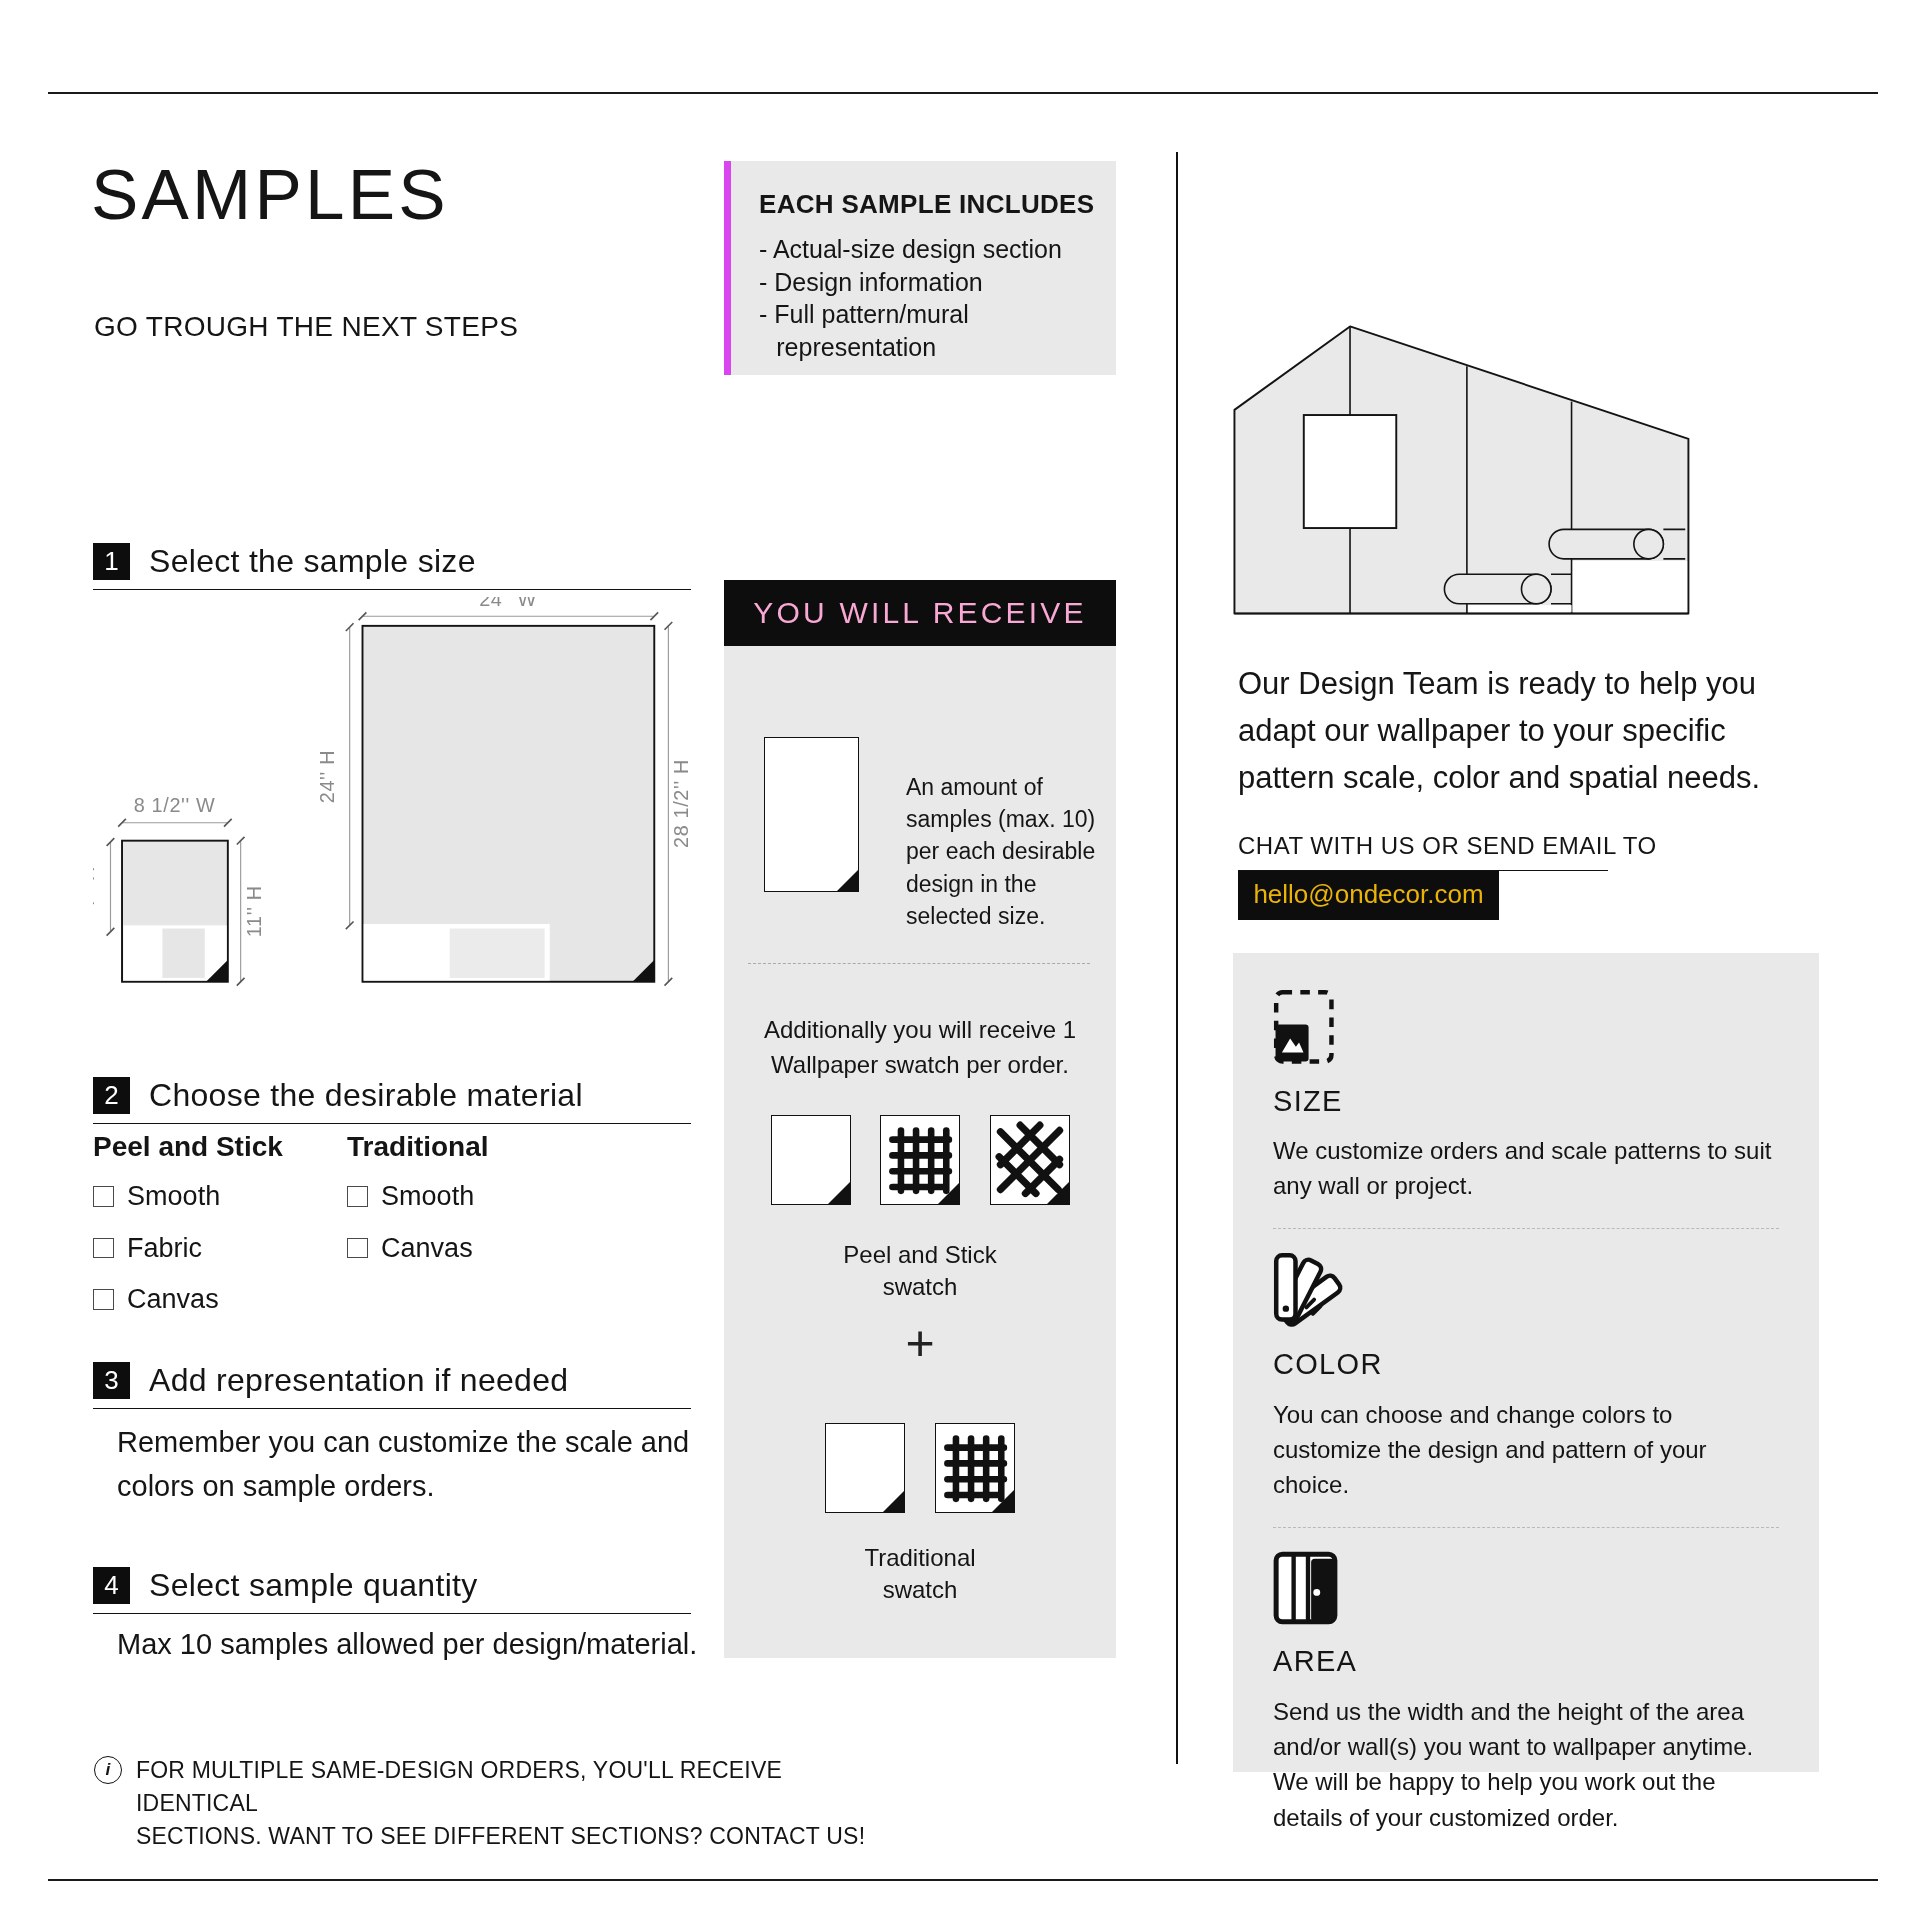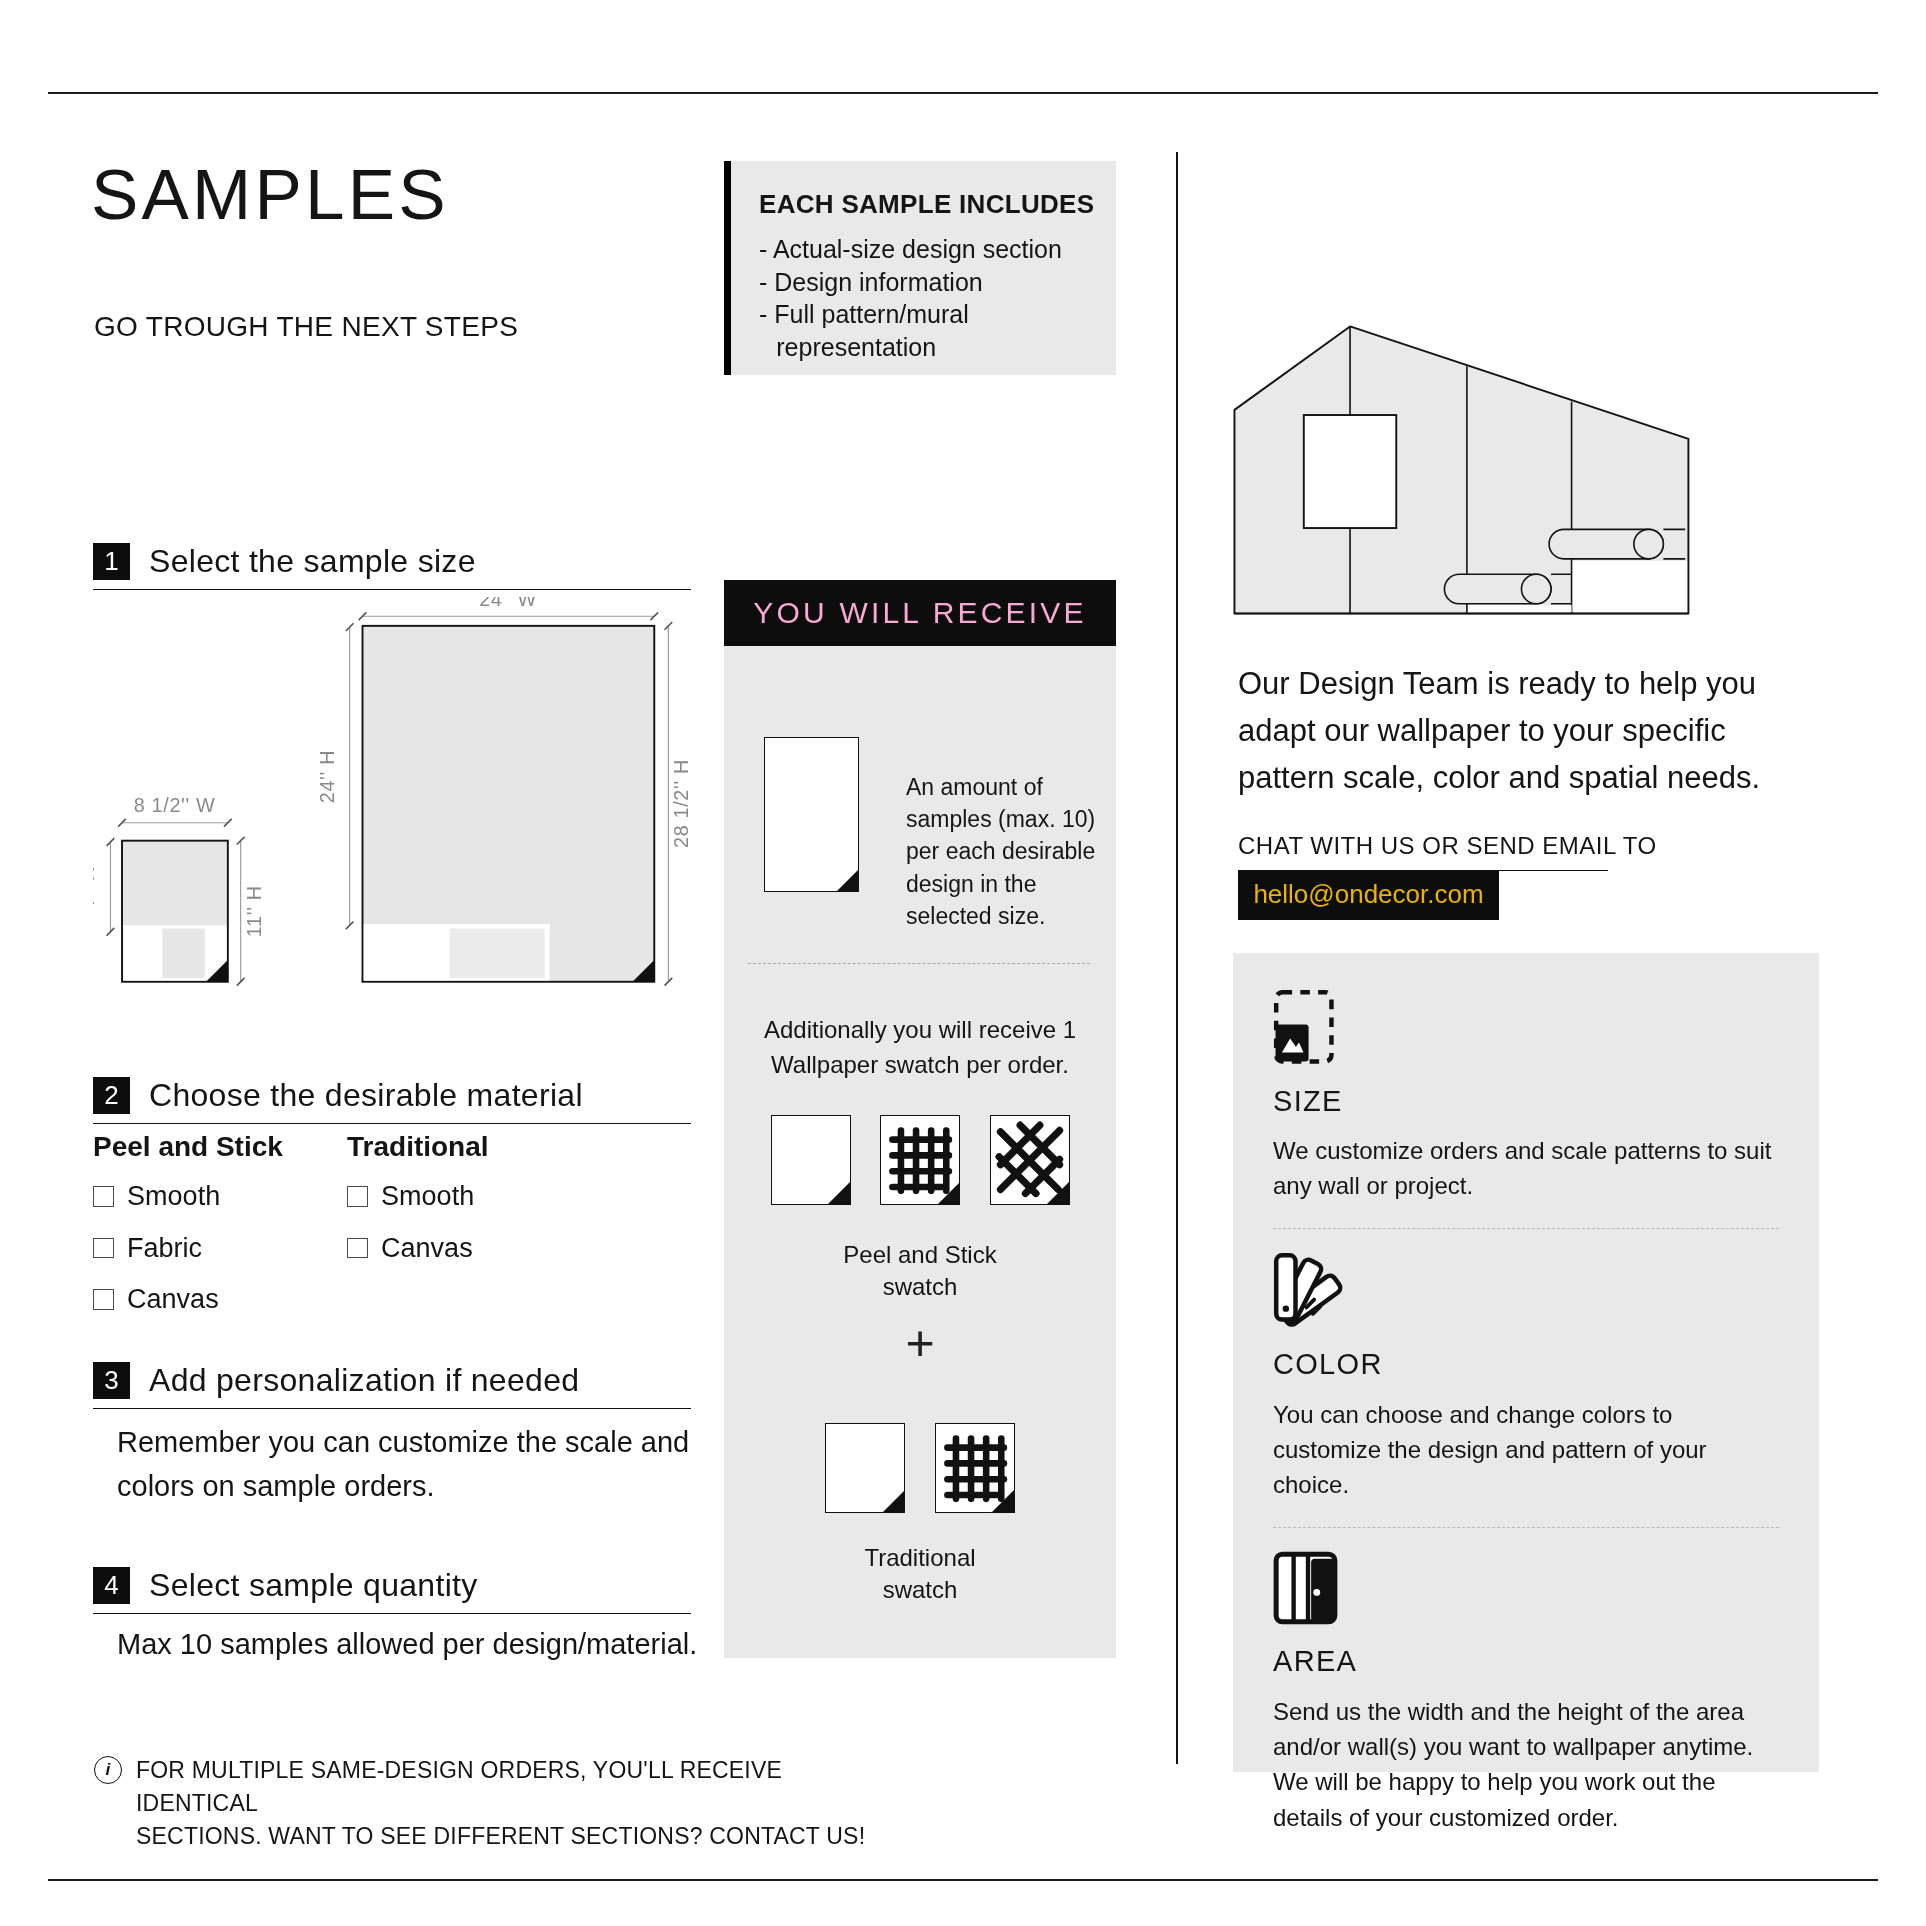--- a/index.html
+++ b/index.html
@@ -8,21 +8,21 @@
   .rule{position:absolute;left:48px;width:1830px;height:1.9px;background:#1a1a1a;}
   .rule.top{top:92px;} .rule.bottom{top:1879px;}
 
   .big-title{position:absolute;font-size:71px;font-weight:400;letter-spacing:3.2px;white-space:nowrap;}
   #samples-title{left:91px;top:154px;}
   #custom-title{left:1235px;top:154px;}
 
   .intro{position:absolute;left:94px;top:307px;font-size:28px;line-height:1.44;letter-spacing:0.3px;}
 
   .includes-box{position:absolute;left:724px;top:161px;width:392px;height:214px;background:#e9e9e9;
-    border-left:7px solid #000000;box-sizing:border-box;padding:28px 18px 0 28px;}
+    border-left:7px solid #d946ef;box-sizing:border-box;padding:28px 18px 0 28px;}
   .includes-title{font-size:26px;font-weight:700;letter-spacing:0.3px;margin-bottom:13px;}
   .includes-item{font-size:25px;line-height:1.3;padding-left:17.3px;text-indent:-17.3px;}
 
   .step{position:absolute;left:93px;width:598px;}
   .step-head{display:flex;align-items:center;border-bottom:1.9px solid #111;padding-bottom:9px;}
   .step-num{width:37px;height:37px;background:#0d0d0d;color:#fff;font-size:26px;
     display:flex;align-items:center;justify-content:center;flex:0 0 37px;}
   .step-title{font-size:32px;margin-left:19px;letter-spacing:0.3px;white-space:nowrap;}
   #step1{top:543px;} #step2{top:1077px;} #step3{top:1362px;} #step4{top:1567px;}
   .step-body{position:absolute;left:94px;width:648px;font-size:29px;line-height:1.5;margin-left:23px;}
@@ -182,21 +182,21 @@
       <div class="mat-item">
         <span class="cb"></span>
         <span>Canvas</span>
       </div>
     </div>
   </div>
 
   <div class="step" id="step3">
     <div class="step-head">
       <div class="step-num">3</div>
-      <div class="step-title">Add personalization if needed</div>
+      <div class="step-title">Add representation if needed</div>
     </div>
   </div>
   <div class="step-body" id="step3-body">Remember you can customize the scale and colors on sample orders.</div>
 
   <div class="step" id="step4">
     <div class="step-head">
       <div class="step-num">4</div>
       <div class="step-title">Select sample quantity</div>
     </div>
   </div>

